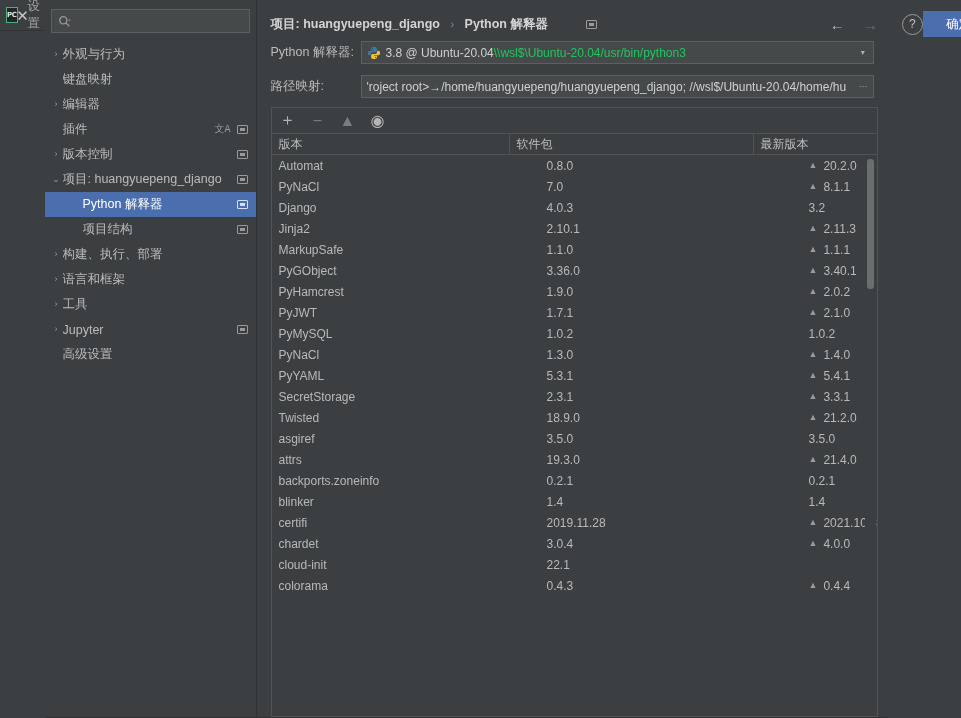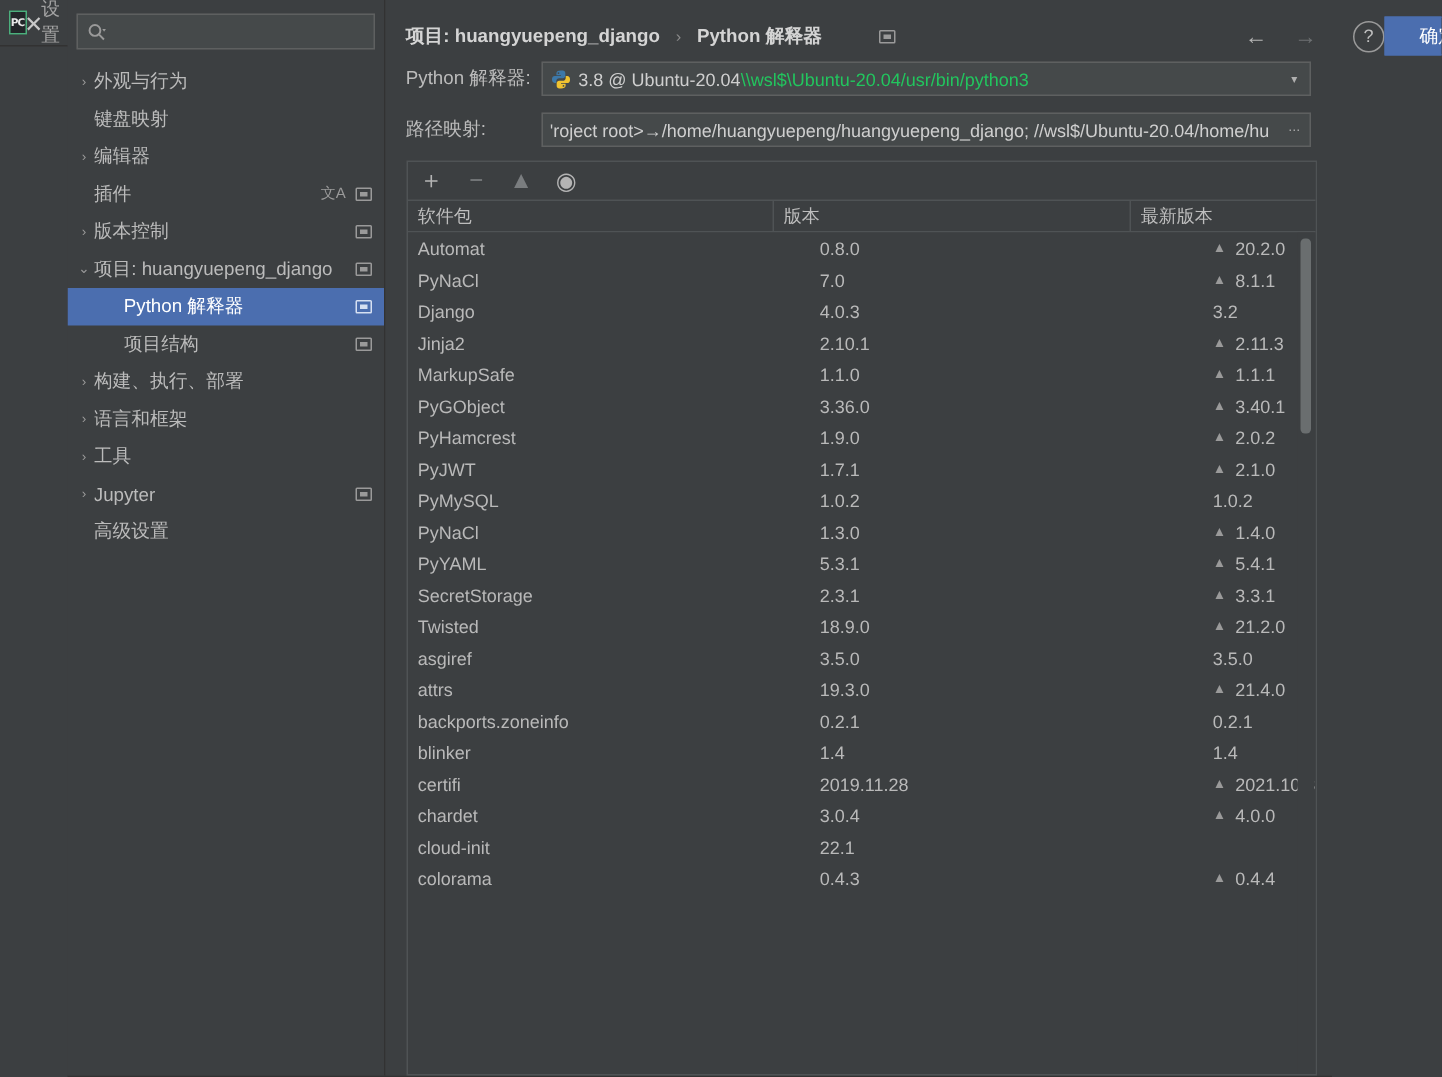--- a/index.html
+++ b/index.html
@@ -106,21 +106,21 @@
     position: relative; flex: 0 0 11px;
   }
   .sync-ico::after {
     content: ""; position: absolute; left: 2px; top: 2px;
     width: 5px; height: 3px; background: #9a9a9a;
   }
   .nav-item.selected .sync-ico { border-color: #d6e0f2; }
   .nav-item.selected .sync-ico::after { background: #d6e0f2; }
   .lang-ico {
     color: #9a9a9a; font-size: 10px; line-height: 1;
-    font-family: Liberation Sans, sans-serif;
+    font-family: Liberation Mono, monospace;
   }
 
   
   .main {
     flex: 1 1 auto; min-width: 0;
     background: #3c3f41;
     display: flex; flex-direction: column;
     position: relative;
   }
   .crumb-bar {
@@ -406,22 +406,22 @@
       </div>
 
       <div class="pkg-panel">
         <div class="pkg-toolbar" id="pkg-toolbar">
             <div class="tb-ico">＋</div>
             <div class="tb-ico dim">−</div>
             <div class="tb-ico dim">▲</div>
             <div class="tb-ico">◉</div>
           </div>
         <div class="tbl-head">
+          <div class="th c2">版本</div>
           <div class="th c1">软件包</div>
-          <div class="th c2">版本</div>
           <div class="th c3">最新版本</div>
         </div>
         <div class="tbl-body">
           <div id="pkg-rows">
               <div class="row">
                 <div class="td c1">Automat</div>
                 <div class="td c2">0.8.0</div>
                 <div class="td c3">
                   <span class="up-tri">▲</span>
                   <span>20.2.0</span>

